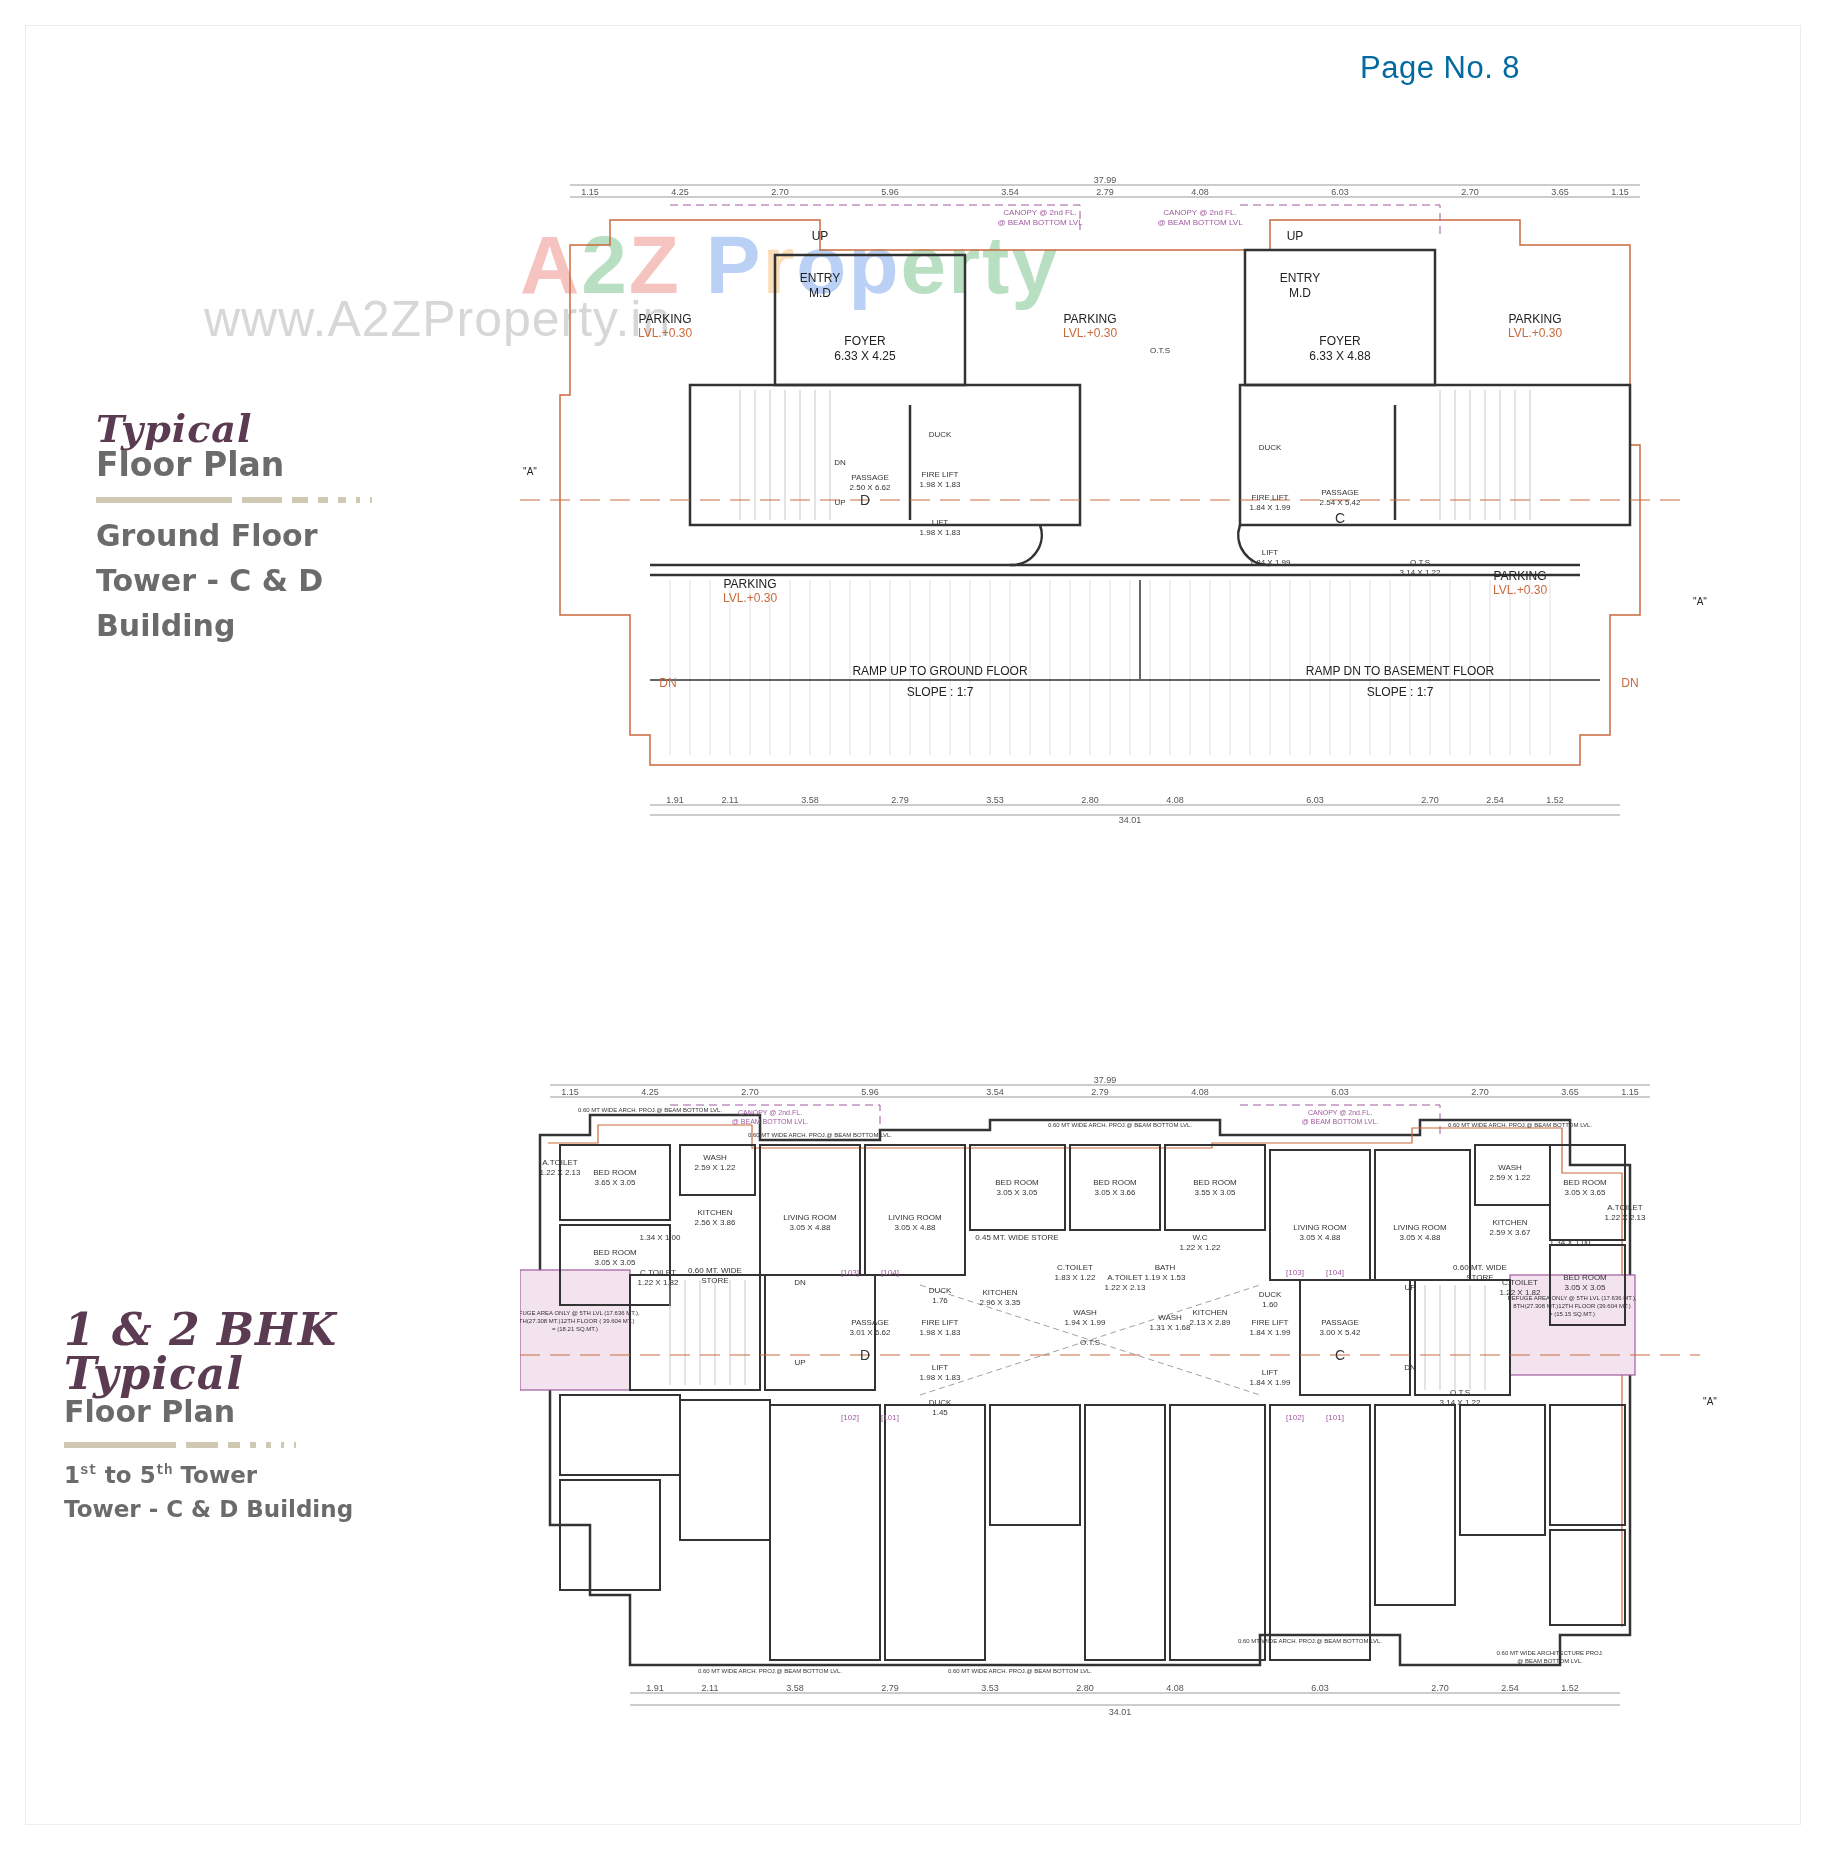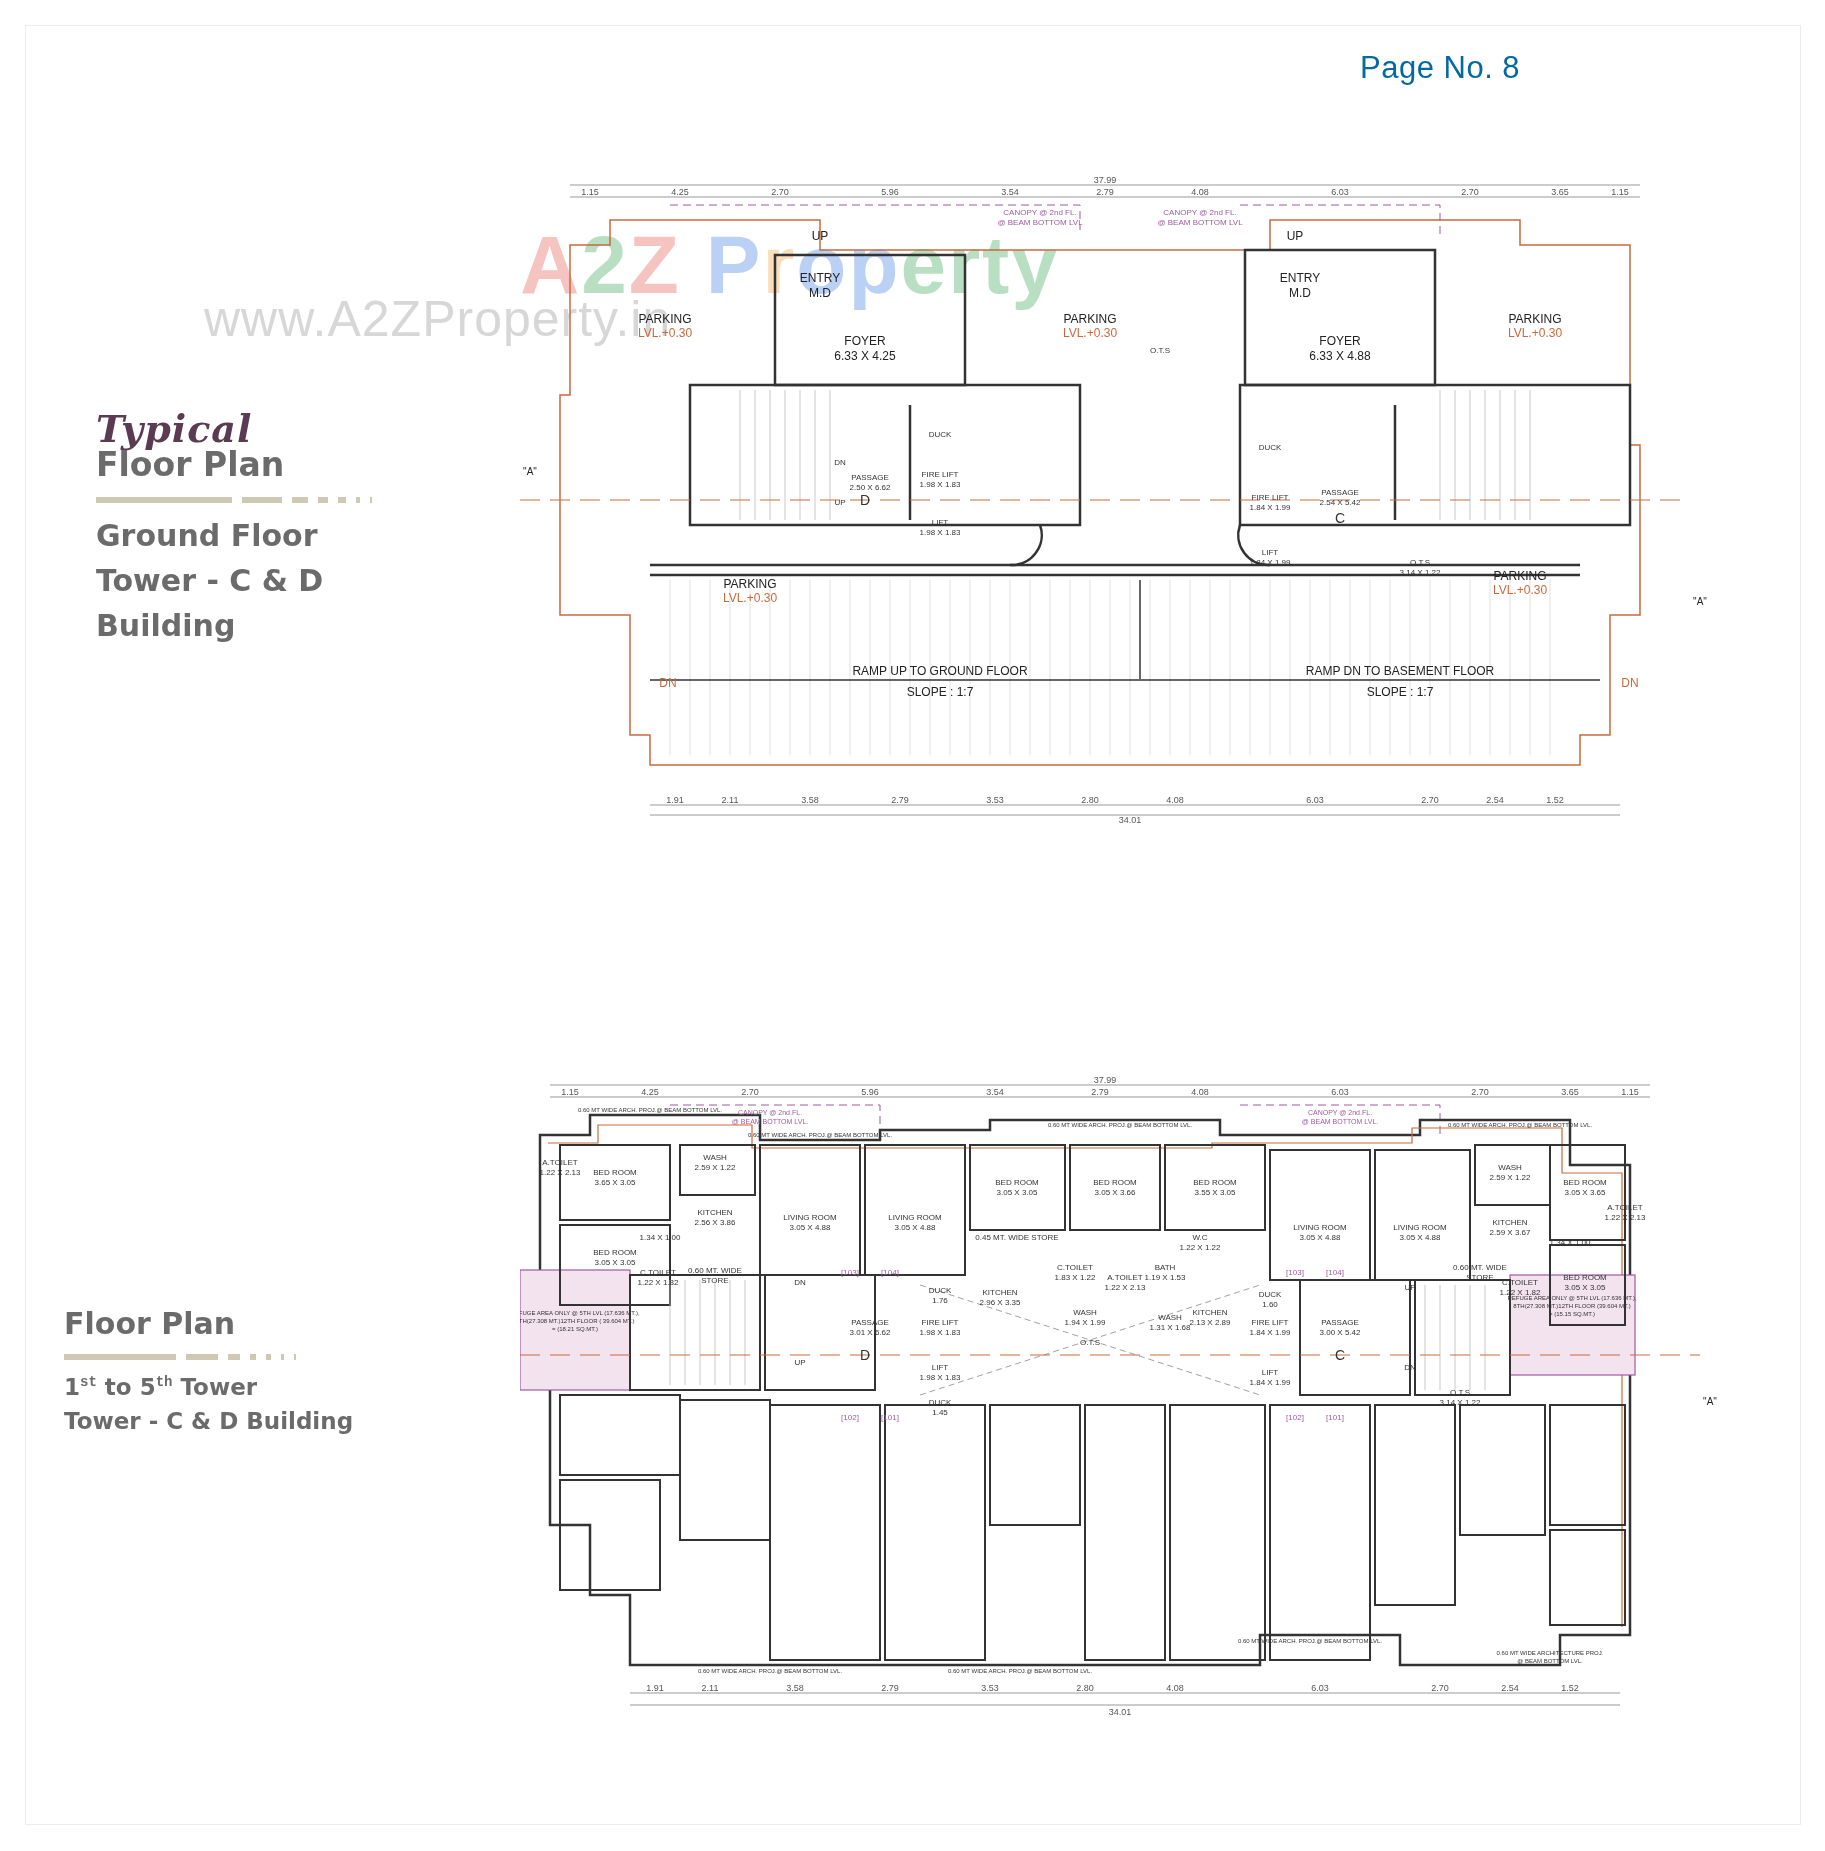--- a/index.html
+++ b/index.html
@@ -46,20 +46,21 @@
       <span style="width:10px"></span>
       <span style="width:8px"></span>
       <span style="width:4px"></span>
       <span style="width:2px"></span>
   </div>
   <div class="title-line">Ground Floor</div>
   <div class="title-line">Tower - C &amp; D Building</div>
 </div>
 
 <div class="title-block" style="left:64px; top:1308px; width:380px;">
+  <div class="title-script" style="font-size:44px">1 &amp; 2 BHK Typical</div>
   <div class="title-sub" style="font-size:30px">Floor Plan</div>
   <div class="dash-rule">
     <span style="width:112px"></span>
       <span style="width:32px"></span>
       <span style="width:12px"></span>
       <span style="width:6px"></span>
       <span style="width:5px"></span>
       <span style="width:3px"></span>
       <span style="width:2px"></span>
   </div>

